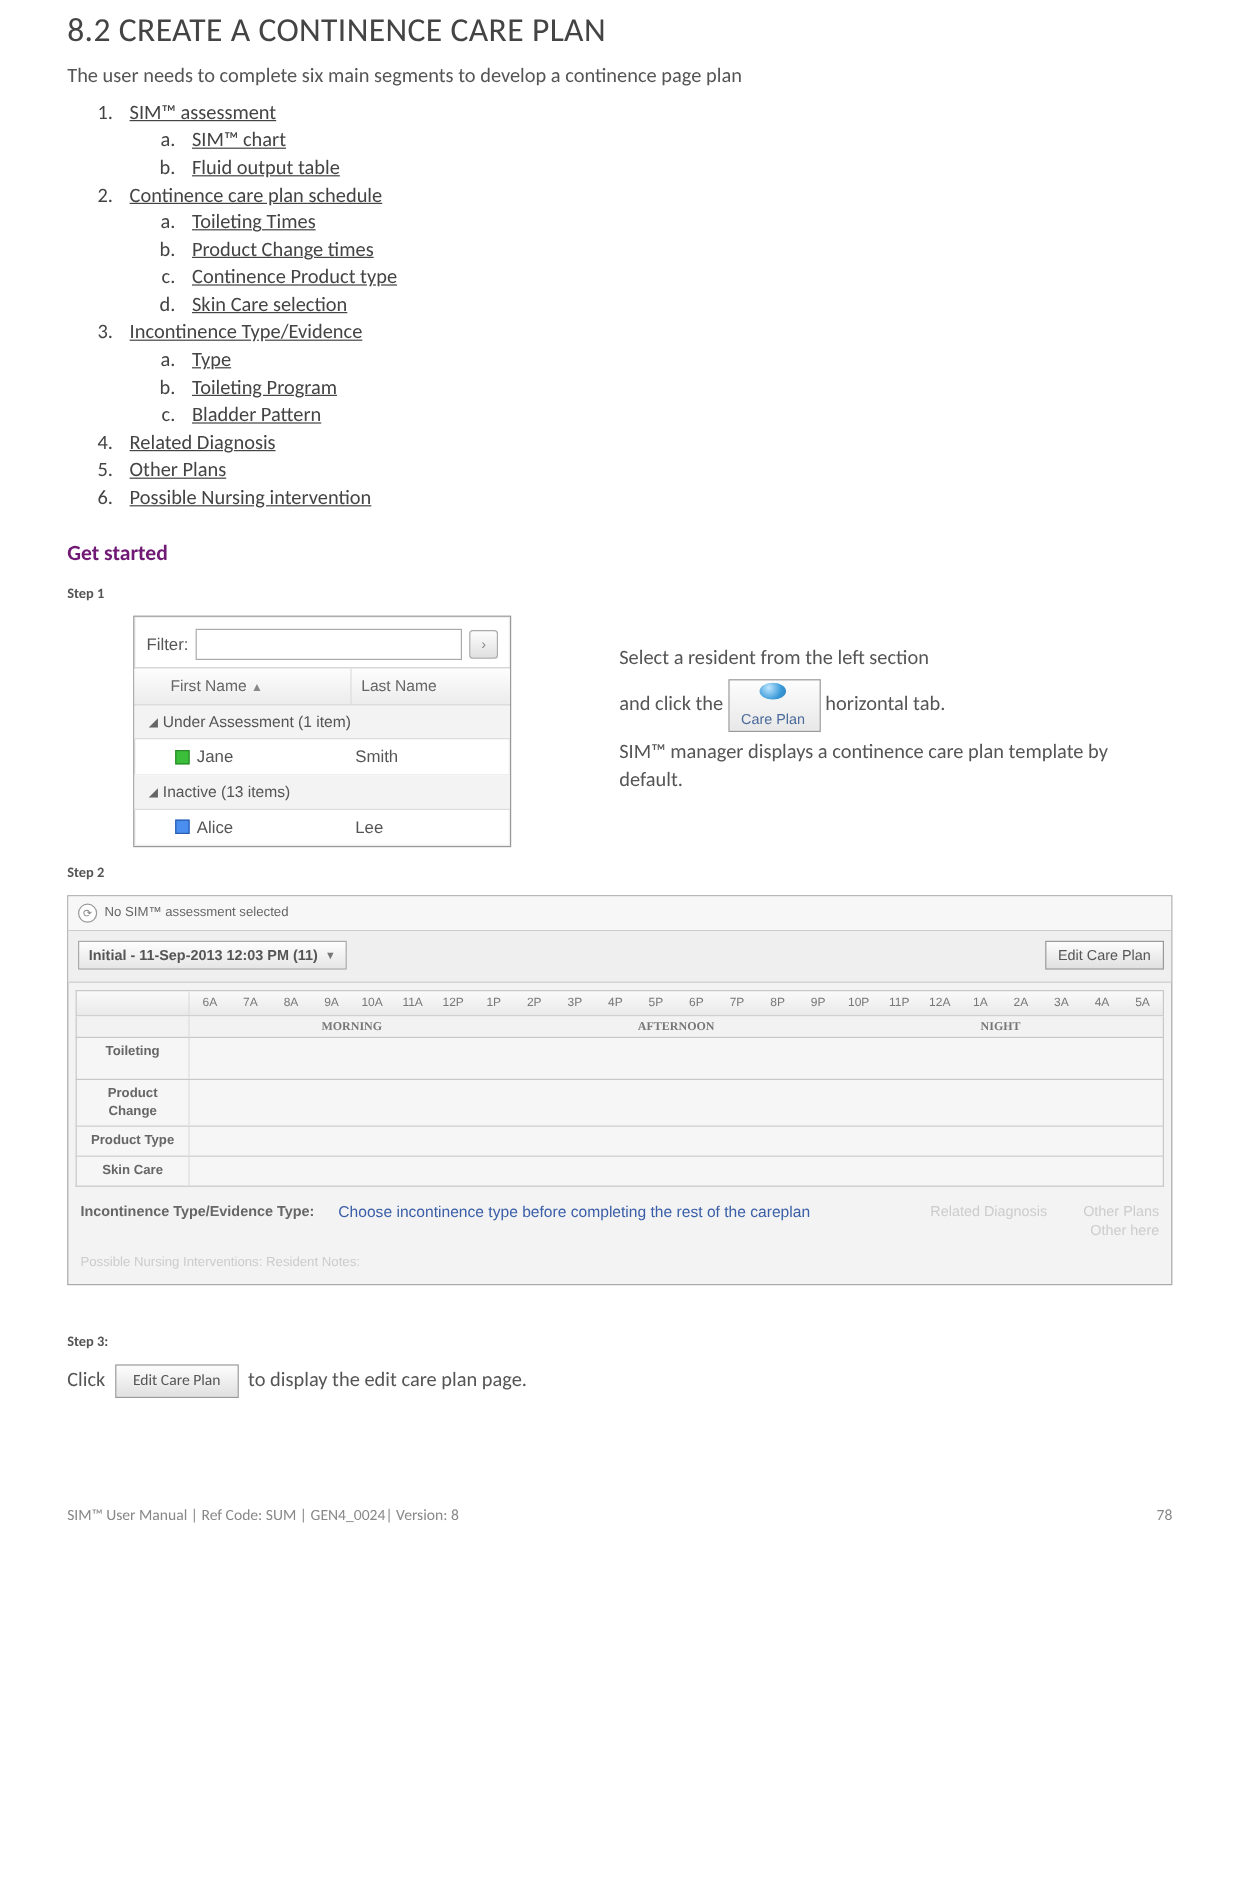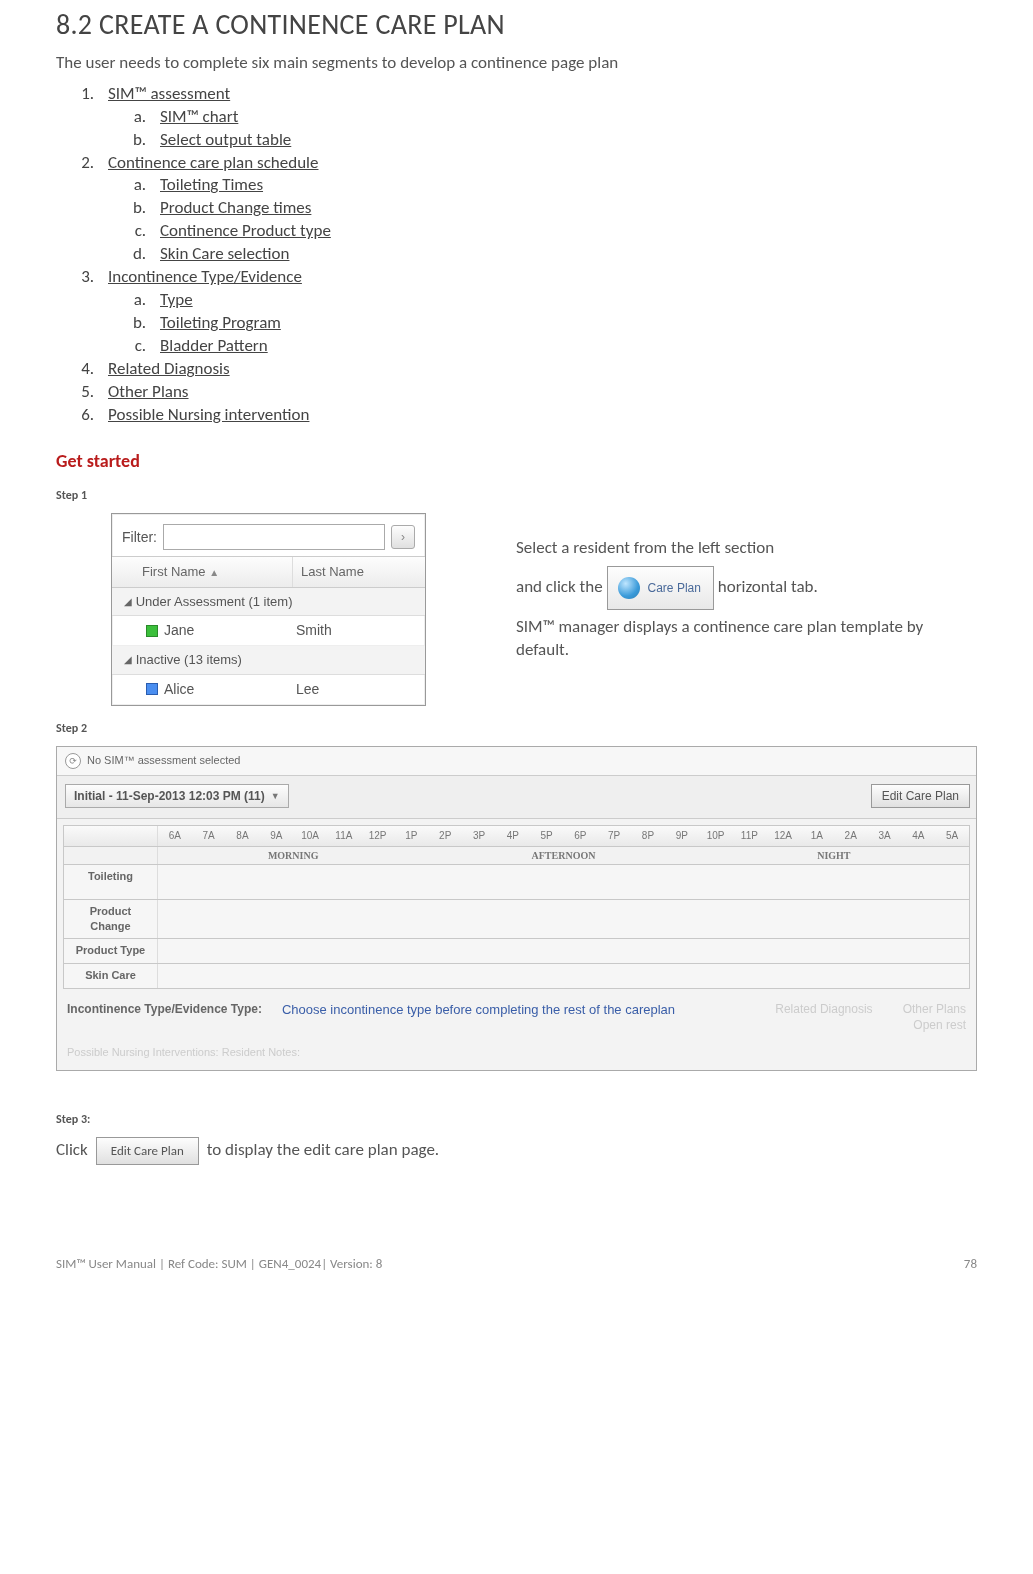--- a/index.html
+++ b/index.html
@@ -35,21 +35,21 @@
   }
   ol.sub-list {
     list-style-type: lower-alpha;
     padding-left: 42px;
     margin: 0;
   }
   ol.sub-list > li {
     padding-left: 10px;
   }
   .get-started {
-    color: #b91c1c;
+    color: #701a75;
     font-weight: 700;
     font-size: 18px;
     margin: 22px 0 10px 0;
   }
   .step-label {
     font-weight: 700;
     color: #555;
     font-size: 12px;
     margin: 14px 0 10px 0;
   }
@@ -139,20 +139,21 @@
   .step1-right p { margin: 0 0 6px 0; }
   .careplan-tab {
     display: inline-flex;
     align-items: center;
     gap: 8px;
     border: 1px solid #999;
     padding: 2px 12px 2px 10px;
     background: linear-gradient(#fdfdfd, #e8e8e8);
     vertical-align: middle;
     height: 38px;
+    flex-direction: column;
   }
   .careplan-tab .globe {
     width: 22px; height: 22px; border-radius: 50%;
     background: radial-gradient(circle at 35% 30%, #bfe6ff, #3a9ad9 60%, #2d7fb5);
     position: relative;
   }
   .careplan-tab .label {
     font-family: Arial, sans-serif;
     font-size: 12px;
     color: #4a6a9a;
@@ -299,21 +300,21 @@
 <body>
 
 <h1 class="section-title">8.2 CREATE A CONTINENCE CARE PLAN</h1>
 
 <p class="intro">The user needs to complete six main segments to develop a continence page plan</p>
 
 <ol class="main-list">
   <li><span>SIM™ assessment</span>
     <ol class="sub-list">
       <li>SIM™ chart</li>
-      <li>Select output table</li>
+      <li>Fluid output table</li>
     </ol>
   </li>
   <li><span>Continence care plan schedule</span>
     <ol class="sub-list">
       <li>Toileting Times</li>
       <li>Product Change times</li>
       <li>Continence Product type</li>
       <li>Skin Care selection</li>
     </ol>
   </li>
@@ -442,21 +443,21 @@
       </div>
   </div>
   <div class="cp-bottom">
     <div class="itype">
       <span class="lbl">Incontinence Type/Evidence Type:</span>
       <span class="msg">Choose incontinence type before completing the rest of the careplan</span>
     </div>
     <div class="faded">Related Diagnosis</div>
     <div class="faded" style="text-align:right">
       <div>Other Plans</div>
-      <div>Open rest</div>
+      <div>Other here</div>
     </div>
   </div>
   <div class="cp-footnote">Possible Nursing Interventions:     Resident Notes:</div>
 </div>
 
 <div class="step-label" style="margin-top:40px">Step 3:</div>
 
 <div class="step3-line">
   <span>Click</span>
   <span class="edit-btn">Edit Care Plan</span>

